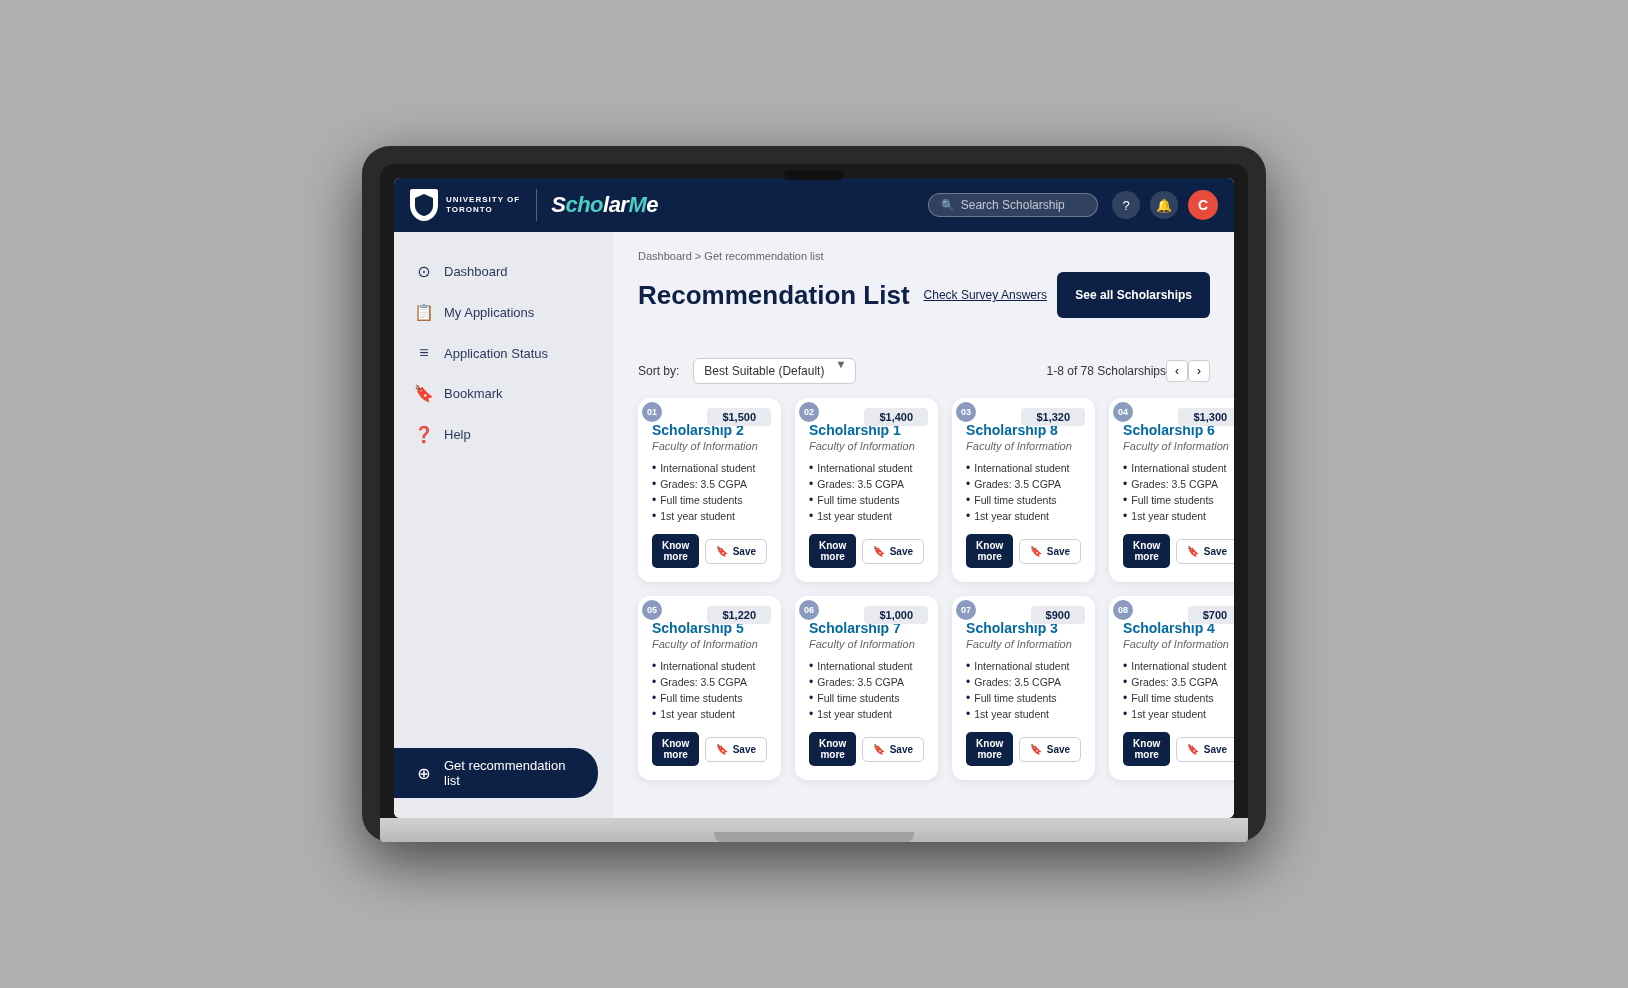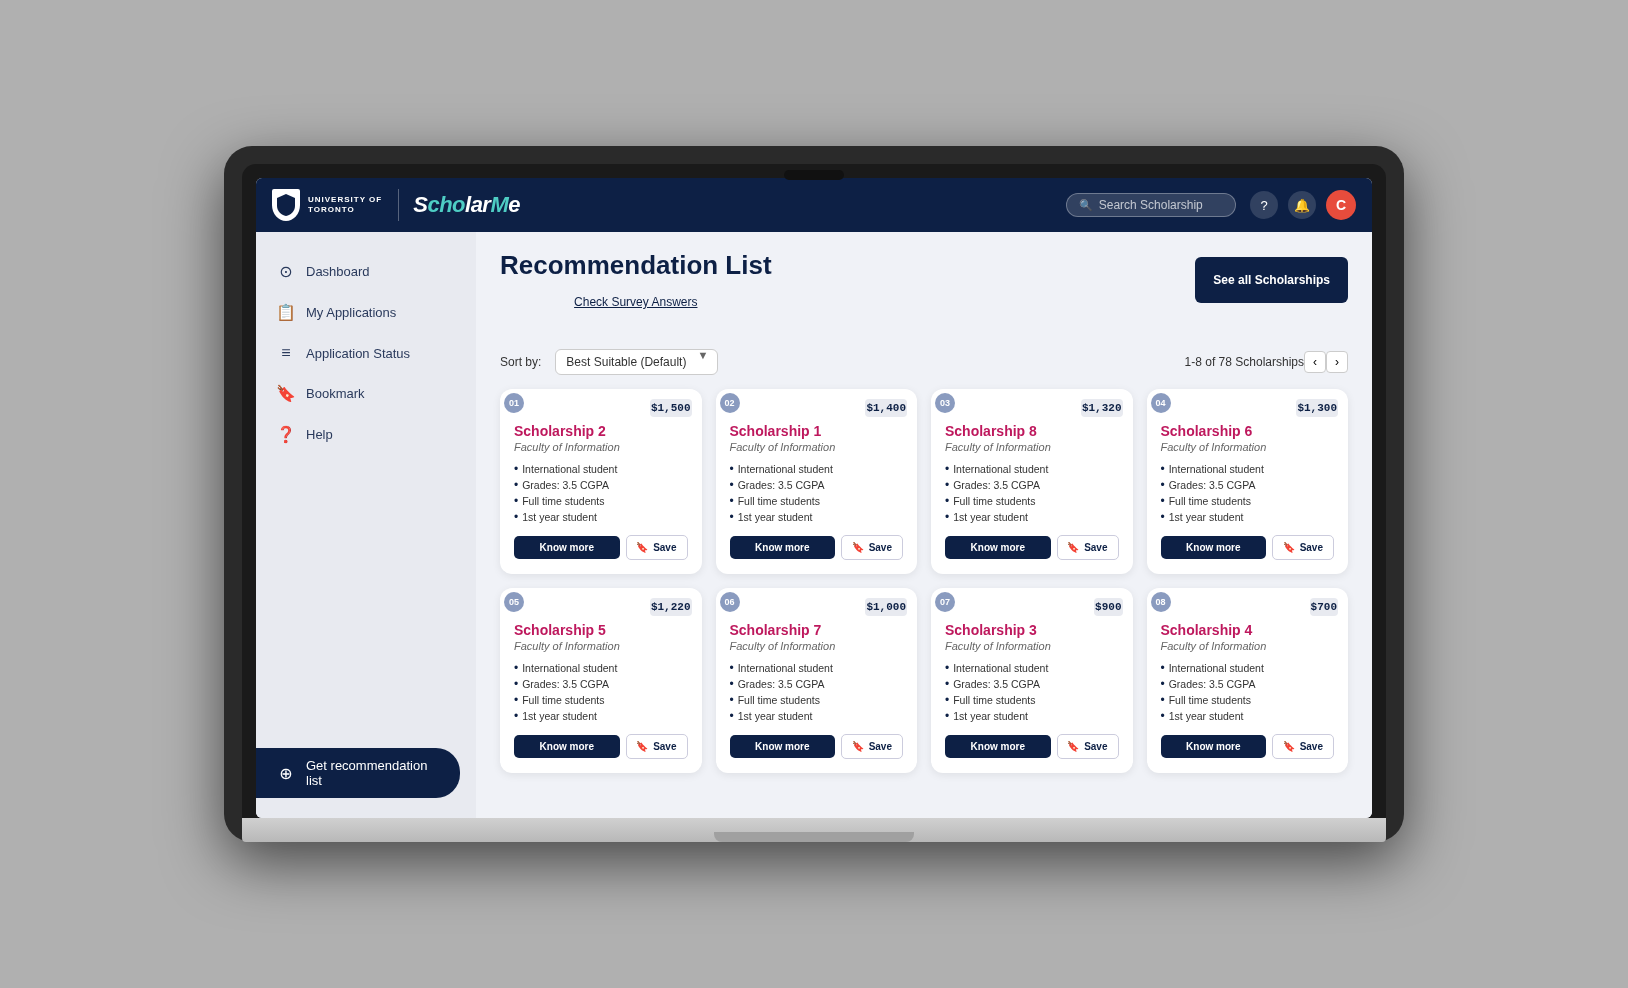--- a/index.html
+++ b/index.html
@@ -6,21 +6,21 @@
     body {
       background: #b0b0b0;
       display: flex;
       justify-content: center;
       align-items: center;
       min-height: 100vh;
       font-family: -apple-system, BlinkMacSystemFont, 'Segoe UI', sans-serif;
     }
 
     .laptop-outer {
-      width: 1180px;
+      width: 904px;
       background: #2a2a2a;
       border-radius: 28px;
       padding: 18px 18px 0 18px;
       box-shadow: 0 20px 60px rgba(0,0,0,0.6);
     }
     .laptop-screen-bezel {
       background: #1a1a1a;
       border-radius: 14px 14px 0 0;
       padding: 14px 14px 0 14px;
       position: relative;
@@ -211,21 +211,20 @@
     .page-header {
       display: flex;
       align-items: center;
       justify-content: space-between;
       margin-bottom: 18px;
     }
     .page-title-area {
       display: flex;
       align-items: center;
       gap: 14px;
-      flex-direction: column;
     }
     .page-title {
       font-size: 26px;
       font-weight: 800;
       color: #0d2045;
     }
     .check-survey-link {
       font-size: 12px;
       color: #0d2045;
       text-decoration: underline;
@@ -312,29 +311,28 @@
       box-shadow: 0 2px 8px rgba(0,0,0,0.08);
     }
     .card-amount {
       position: absolute;
       top: 10px;
       right: 10px;
       background: #e8eaf0;
       color: #0d2045;
       font-size: 11px;
       font-weight: 700;
-      padding: 3px 1px;
+      padding: 3px 15px;
       border-radius: 4px;
-      font-family: Liberation Mono, monospace;
     }
     .card-title {
       font-size: 14px;
       font-weight: 700;
-      color: #be185d;
-      margin-top: 20px;
+      color: #0369a1;
+      margin-top: 10px;
       margin-bottom: 2px;
     }
     .card-faculty {
       font-size: 11px;
       color: #666;
       font-style: italic;
       margin-bottom: 8px;
     }
     .card-criteria {
       list-style: none;
@@ -458,20 +456,21 @@
               <span>Help</span>
             </div>
             <div style="flex:1;"></div>
             <div class="sidebar-item active">
               <span class="sidebar-icon">⊕</span>
               <span>Get recommendation list</span>
             </div>
           </div>
 
           <div class="main">
+            <div class="breadcrumb">Dashboard &gt; Get recommendation list</div>
             <div class="page-header">
               <div class="page-title-area">
                 <h1 class="page-title">Recommendation List</h1>
                 <a class="check-survey-link">Check Survey Answers</a>
               </div>
               <button class="see-all-btn">See all Scholarships</button>
             </div>
 
             <div class="sort-row">
               <div style="display:flex;align-items:center;gap:6px;">

